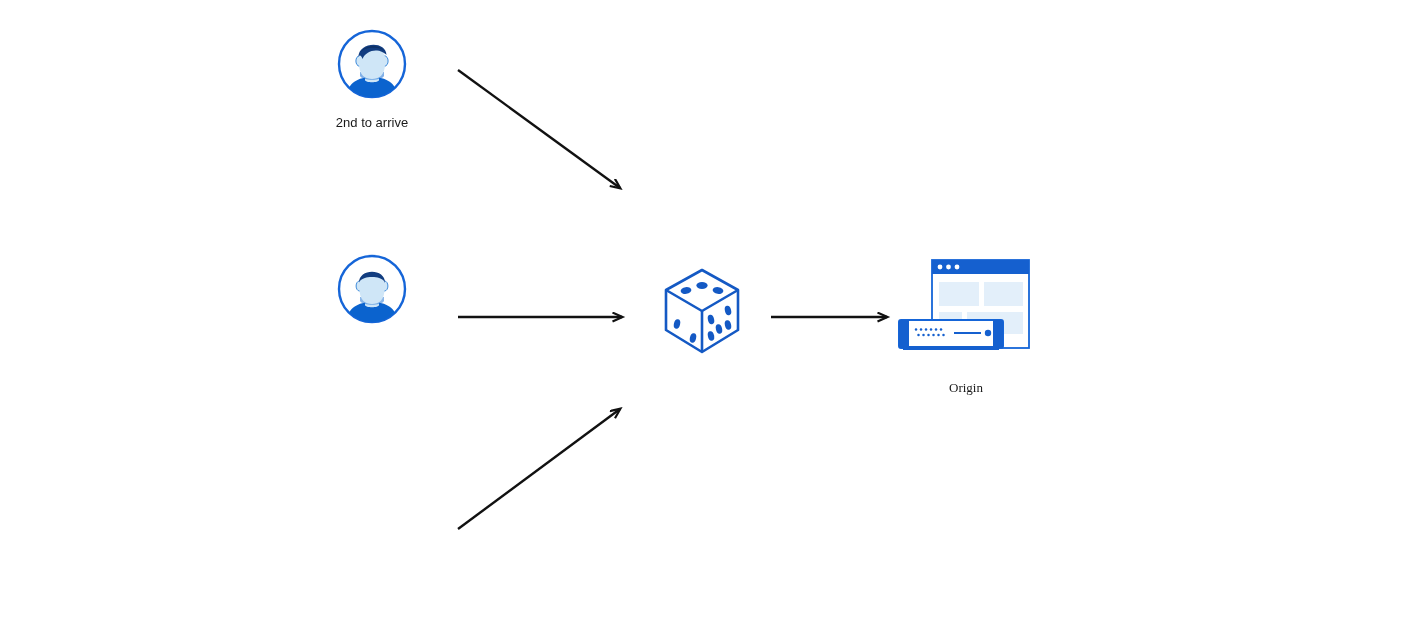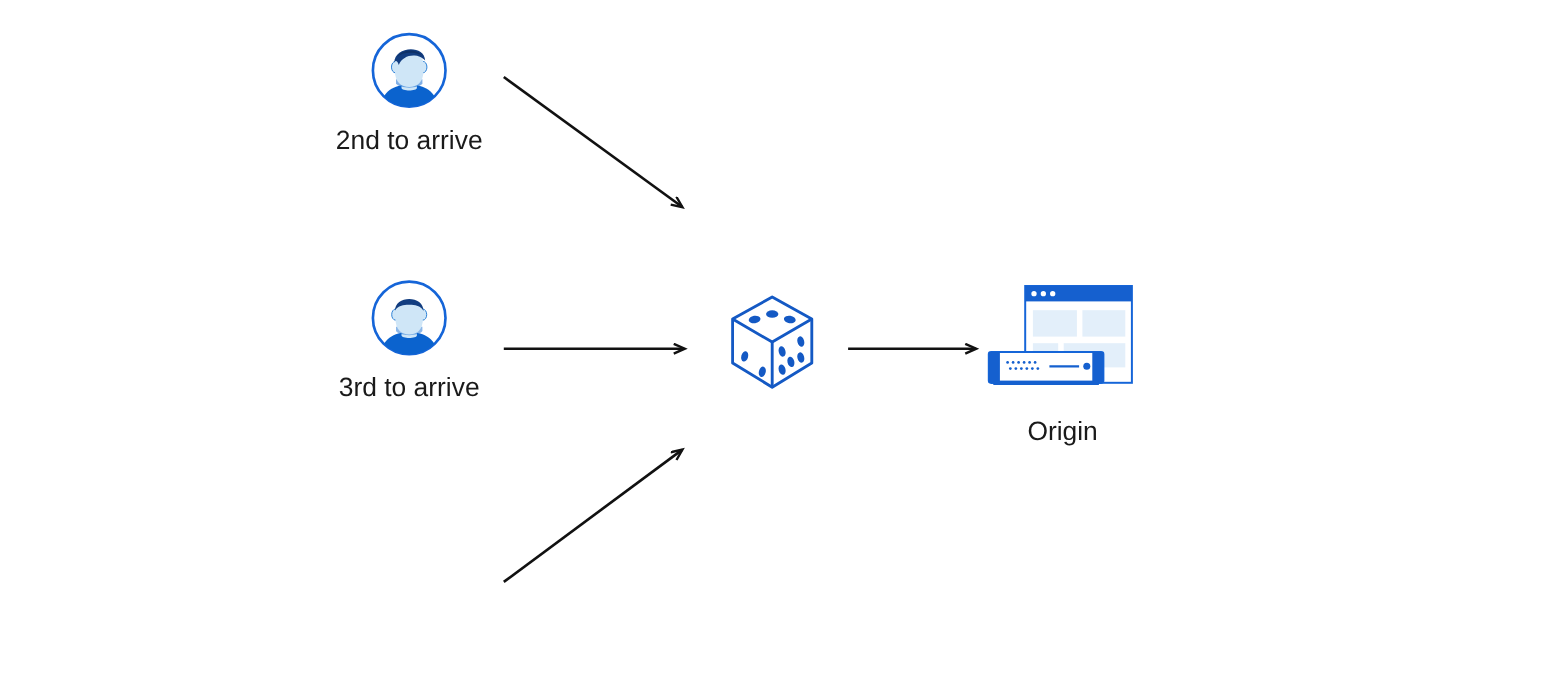--- a/index.html
+++ b/index.html
@@ -18,21 +18,21 @@
     background: #ffffff;
     overflow: hidden;
   }
   .node {
     position: absolute;
   }
   .node-label {
     position: absolute;
     text-align: center;
     font-family: "Liberation Sans", sans-serif;
-    font-size: 24px;
+    font-size: 13px;
     color: #1a1a1a;
     white-space: nowrap;
     line-height: 1;
   }
   .arrow-layer {
     position: absolute;
     left: 0;
     top: 0;
     width: 1405px;
     height: 633px;
@@ -99,21 +99,20 @@
       <g clip-path="url(#clipB)">
         <path d="M10 72 C10 56 21 49 36 49 C51 49 62 56 62 72 Z" fill="#0b63ce"></path>
         <path d="M29 41 L29 52 C29 55 43 55 43 52 L43 41 Z" fill="#cfe6f7"></path>
         <path d="M24 48 C27 53 45 53 48 48 L48 44 L24 44 Z" fill="#1a6fd4" opacity="0.5"></path>
         <ellipse cx="23.5" cy="33" rx="3.4" ry="5" fill="#cfe6f7" stroke="#2b7fd6" stroke-width="0.9"></ellipse>
         <ellipse cx="48.5" cy="33" rx="3.4" ry="5" fill="#cfe6f7" stroke="#2b7fd6" stroke-width="0.9"></ellipse>
         <path d="M23.5 30 C23.5 17 48.5 17 48.5 30 L48.5 36 C48.5 47 43 51 36 51 C29 51 23.5 47 23.5 36 Z" fill="#cfe6f7"></path>
         <path d="M23 30 C22.5 15 49.5 15 49 30 C49 30 48 24 36 24 C24 24 23 30 23 30 Z" fill="#123d80"></path>
       </g>
     </svg>
-    <div class="node-label" style="left:-65px; top:88px; width:202px;">3rd to arrive</div>
   </div>
 
 
   <div class="node" style="left:661px; top:266px; width:82px; height:90px;">
     <svg class="dice-svg" viewBox="0 0 82 90" width="82" height="90">
       <g fill="none" stroke="#1459c4" stroke-width="2.6" stroke-linejoin="round">
         <path d="M41 4 L77 24 L77 64 L41 86 L5 64 L5 24 Z"></path>
         <path d="M5 24 L41 45 L77 24"></path>
         <path d="M41 45 L41 86"></path>
       </g>
@@ -166,16 +165,16 @@
             <circle cx="26.5" cy="77" r="1.25"></circle>
           <circle cx="31.5" cy="77" r="1.25"></circle>
             <circle cx="36.5" cy="77" r="1.25"></circle>
           <circle cx="41.5" cy="77" r="1.25"></circle>
             <circle cx="46.5" cy="77" r="1.25"></circle>
         </g>
         <line x1="57" y1="75" x2="84" y2="75" stroke="#1560cf" stroke-width="2"></line>
         <circle cx="91" cy="75" r="3.2" fill="#1560cf"></circle>
       </g>
     </svg>
-    <div class="node-label" style="left:-32px; top:123px; width:202px;">Origin</div>
+    <div class="node-label" style="left:-32px; top:123px; width:202px;font-family:Liberation Serif, serif;">Origin</div>
   </div>
 
 </div>
 
 </body></html>

